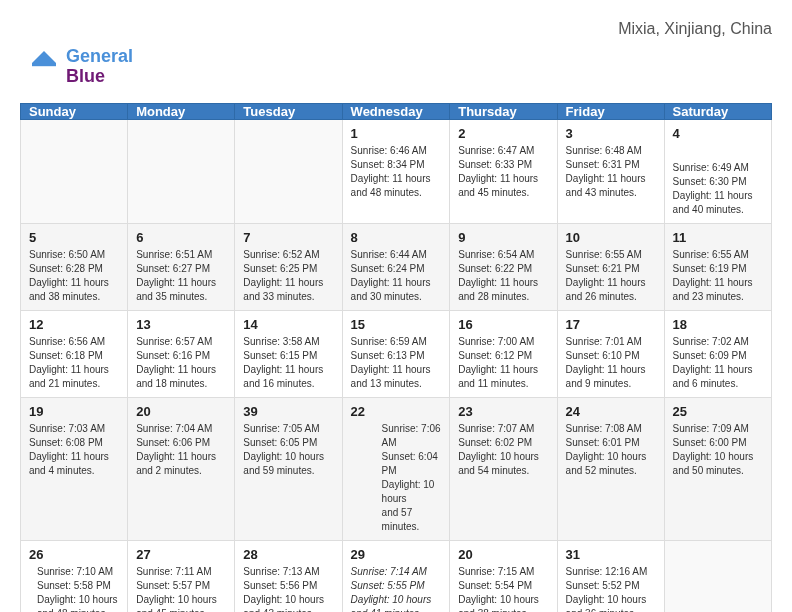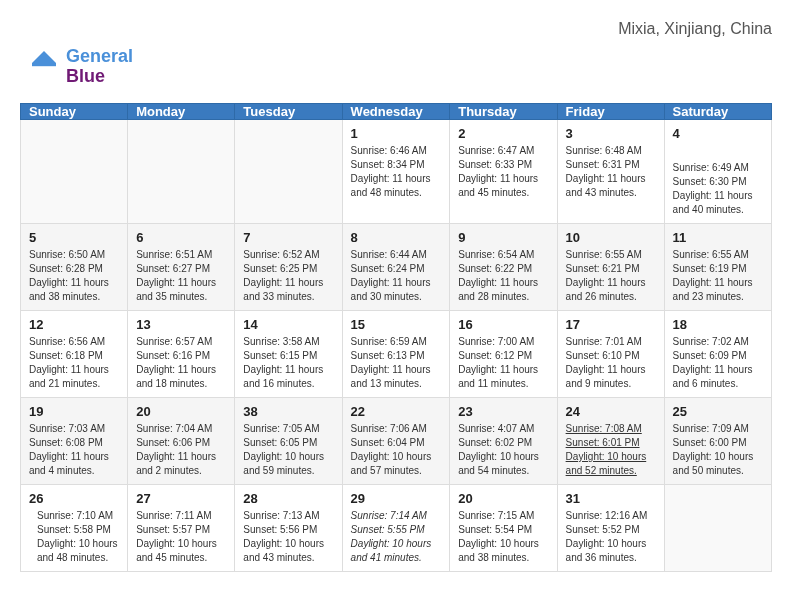--- a/index.html
+++ b/index.html
@@ -265,43 +265,43 @@
 and 4 minutes.</div>
         </td>
         <td>
           <div class="day-num">20</div>
           <div class="day-info" style="white-space: pre-line;">Sunrise: 7:04 AM
 Sunset: 6:06 PM
 Daylight: 11 hours
 and 2 minutes.</div>
         </td>
         <td>
-          <div class="day-num">38</div>
+          <div class="day-num">39</div>
           <div class="day-info" style="white-space: pre-line;">Sunrise: 7:05 AM
 Sunset: 6:05 PM
 Daylight: 10 hours
 and 59 minutes.</div>
         </td>
         <td>
           <div class="day-num">22</div>
-          <div class="day-info" style="white-space: pre-line;">Sunrise: 7:06 AM
+          <div class="day-info" style="white-space: pre-line; margin-left: 31px;">Sunrise: 7:06 AM
 Sunset: 6:04 PM
 Daylight: 10 hours
 and 57 minutes.</div>
         </td>
         <td>
           <div class="day-num">23</div>
-          <div class="day-info" style="white-space: pre-line;">Sunrise: 4:07 AM
+          <div class="day-info" style="white-space: pre-line;">Sunrise: 7:07 AM
 Sunset: 6:02 PM
 Daylight: 10 hours
 and 54 minutes.</div>
         </td>
         <td>
           <div class="day-num">24</div>
-          <div class="day-info" style="white-space: pre-line; text-decoration: underline;">Sunrise: 7:08 AM
+          <div class="day-info" style="white-space: pre-line;">Sunrise: 7:08 AM
 Sunset: 6:01 PM
 Daylight: 10 hours
 and 52 minutes.</div>
         </td>
         <td>
           <div class="day-num">25</div>
           <div class="day-info" style="white-space: pre-line;">Sunrise: 7:09 AM
 Sunset: 6:00 PM
 Daylight: 10 hours
 and 50 minutes.</div>

